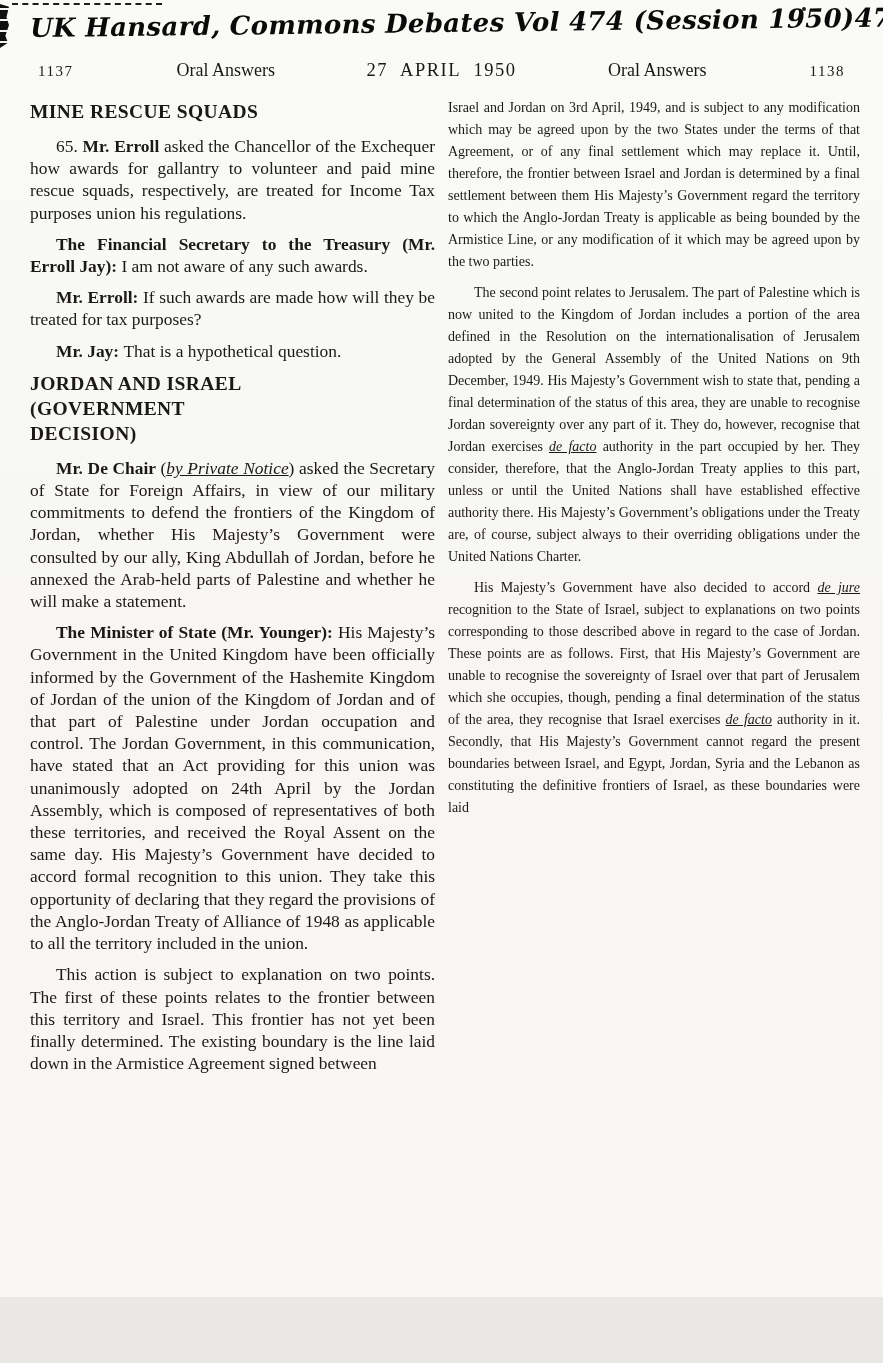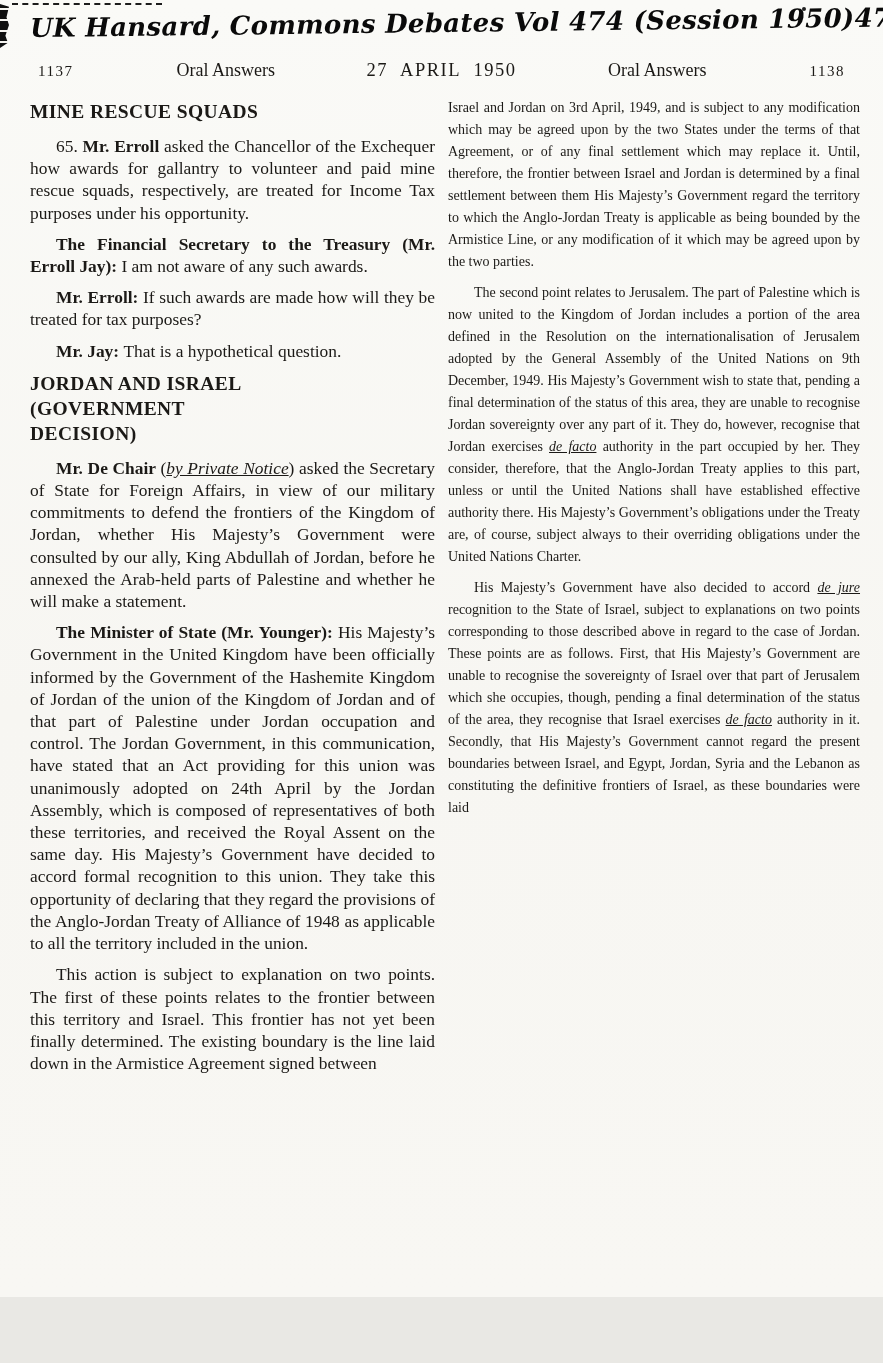--- a/index.html
+++ b/index.html
@@ -95,21 +95,21 @@
     <span class="col-num right">1138</span>
   </div>
 
   <div class="columns">
 
     <div class="col col-left">
       <h2>
         <span class="hline">MINE RESCUE SQUADS</span>
       </h2>
 
-      <p><span>65. </span><span class="b">Mr. Erroll</span><span> asked the Chancellor of the Exchequer how awards for gallantry to volunteer and paid mine rescue squads, respectively, are treated for Income Tax purposes under his opportunity.</span></p>
+      <p><span>65. </span><span class="b">Mr. Erroll</span><span> asked the Chancellor of the Exchequer how awards for gallantry to volunteer and paid mine rescue squads, respectively, are treated for Income Tax purposes union his regulations.</span></p>
       <p><span class="b">The Financial Secretary to the Treasury (Mr. Erroll Jay): </span><span>I am not aware of any such awards.</span></p>
       <p><span class="b">Mr. Erroll: </span><span>If such awards are made how will they be treated for tax purposes?</span></p>
       <p><span class="b">Mr. Jay: </span><span>That is a hypothetical question.</span></p>
 
       <h2 class="gap-before">
         <span class="hline">JORDAN AND ISRAEL</span>
         <span class="hline">(GOVERNMENT</span>
         <span class="hline">DECISION)</span>
       </h2>
 

